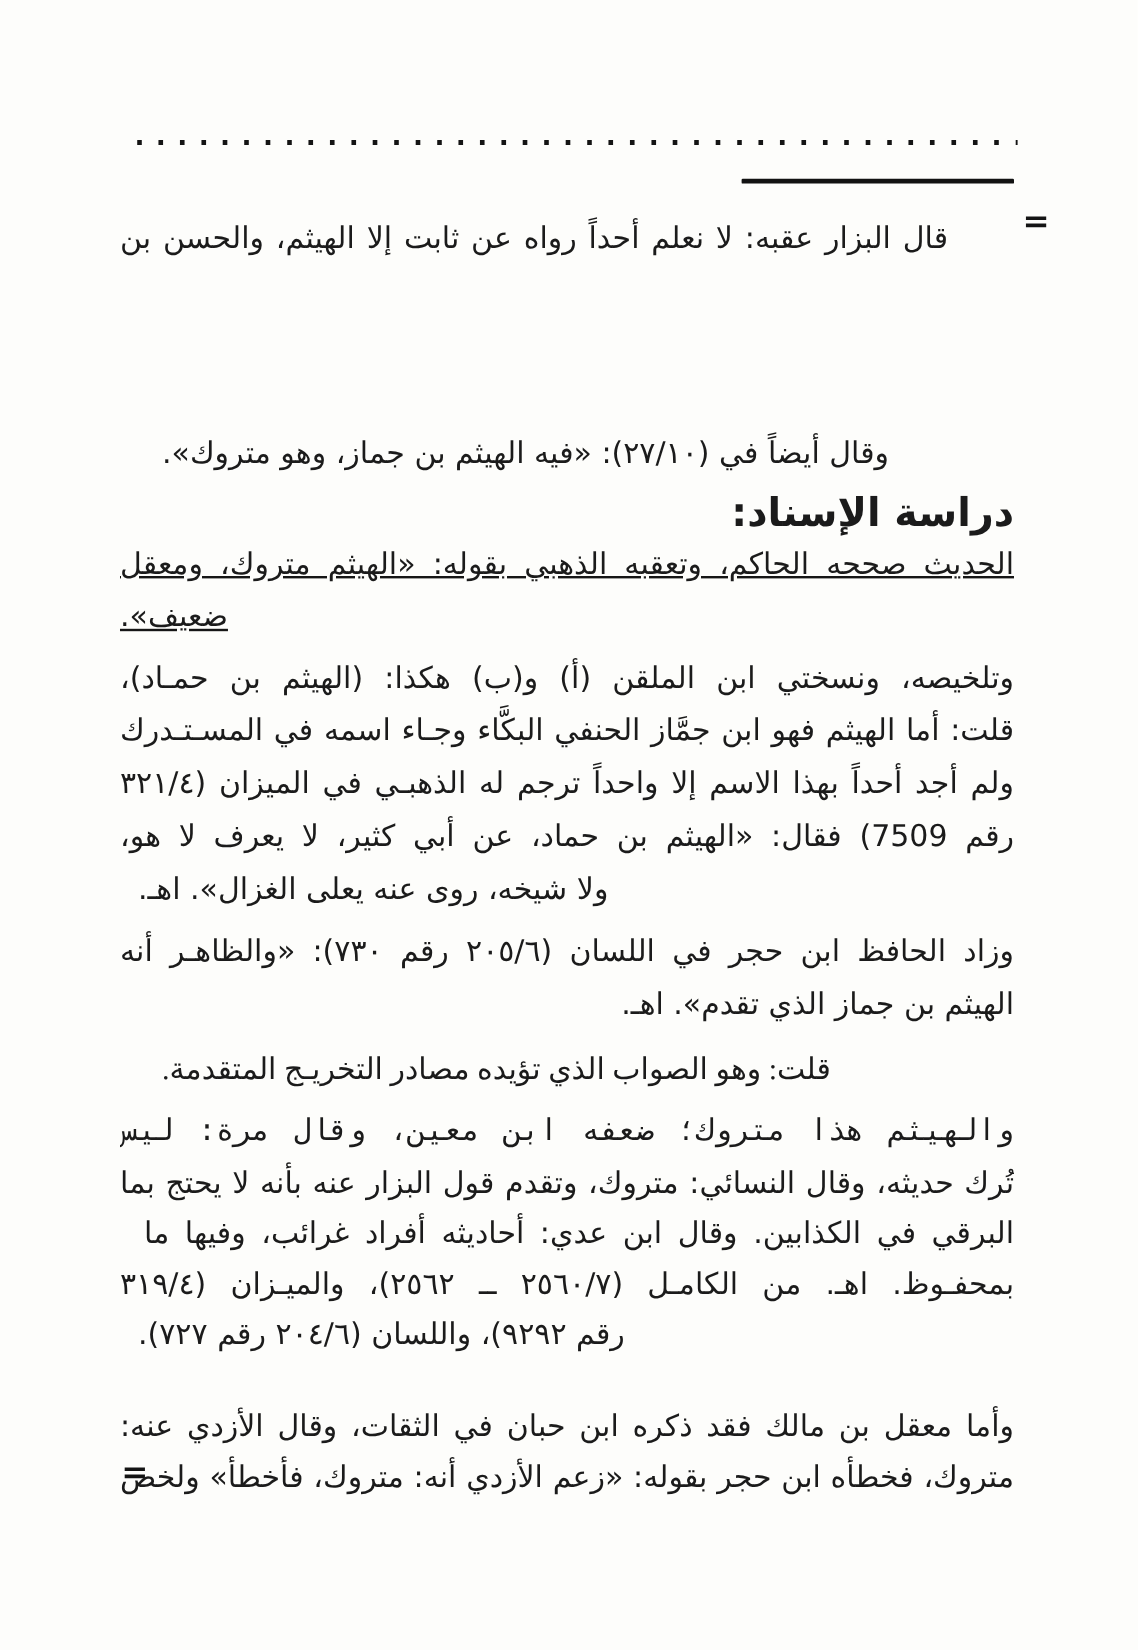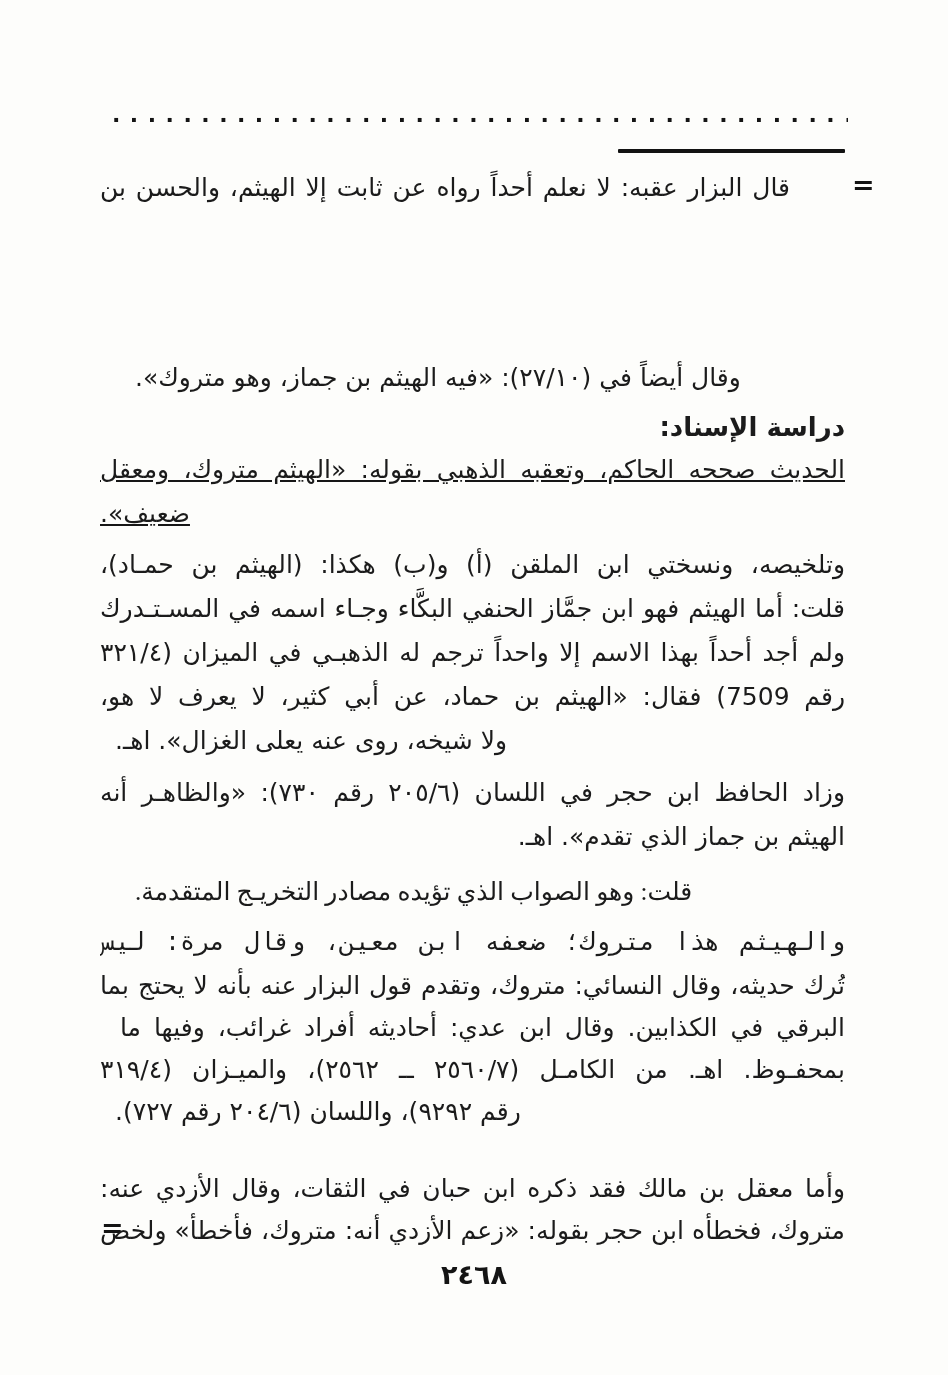--- a/index.html
+++ b/index.html
@@ -42,42 +42,42 @@
   .line{
     font-size:25px;
     color:#1b1b1b;
     height:44px;line-height:44px;
     overflow:hidden;
     white-space:normal;
   }
   .line.j{text-align:justify;text-align-last:justify;}
   .line.l{text-align:left;white-space:nowrap;}
   .line.r{text-align:right;white-space:nowrap;}
-  .line.b{font-weight:bold;font-size:26px;}
+  .line.b{font-weight:bold;font-size:33px;}
   .pagenum{
     position:absolute;top:1253px;left:0;width:948px;height:44px;
     text-align:center;font-size:27px;font-weight:bold;line-height:44px;
     color:#141414;direction:rtl;
   }
 </style>
 </head>
 <body>
 
 <div class="page">
 
   <div class="dots">..............................................</div>
 
   <div class="sep"></div>
 
   <div class="cont-mark cont-top">=</div>
 
   <div class="cont-mark cont-bottom">=</div>
 
   <div class="textblock">
-      <div class="paragraph" style="top: 166px;">
+      <div class="paragraph" style="top: 177px;">
         <div class="line j" style="height: 44px; line-height: 44px; padding-right: 55px;">قال البزار عقبه: لا نعلم أحداً رواه عن ثابت إلا الهيثم، والحسن بن</div>
       </div>
       <div class="paragraph" style="top: 356px;">
         <div class="line l" style="height: 44px; line-height: 44px; padding-left: 35px;">وقال أيضاً في (٢٧/١٠): «فيه الهيثم بن جماز، وهو متروك».</div>
       </div>
       <div class="paragraph" style="top: 405px;">
         <div class="line r b" style="height: 44px; line-height: 44px;">دراسة الإسناد:</div>
       </div>
       <div class="paragraph" style="top: 448px; text-decoration: underline;">
         <div class="line j" style="height: 44px; line-height: 44px;">الحديث صححه الحاكم، وتعقبه الذهبي بقوله: «الهيثم متروك، ومعقل</div>
@@ -103,15 +103,14 @@
         <div class="line j" style="height: 42px; line-height: 42px; margin-left: 20px;">البرقي في الكذابين. وقال ابن عدي: أحاديثه أفراد غرائب، وفيها ما ليس</div>
         <div class="line j" style="height: 42px; line-height: 42px;">بمحفـوظ. اهـ. من الكامـل (٢٥٦٠/٧ ــ ٢٥٦٢)، والميـزان (٣١٩/٤</div>
         <div class="line l" style="height: 42px; line-height: 42px; padding-left: 15px;">رقم ٩٢٩٢)، واللسان (٢٠٤/٦ رقم ٧٢٧).</div>
       </div>
       <div class="paragraph" style="top: 1168px;">
         <div class="line j" style="height: 42px; line-height: 42px;">وأما معقل بن مالك فقد ذكره ابن حبان في الثقات، وقال الأزدي عنه:</div>
         <div class="line j" style="height: 42px; line-height: 42px;">متروك، فخطأه ابن حجر بقوله: «زعم الأزدي أنه: متروك، فأخطأ» ولخص</div>
       </div>
     </div>
 
-  <div class="pagenum">٢٤٦٨</div>
 
 </div>
 
 </body></html>

